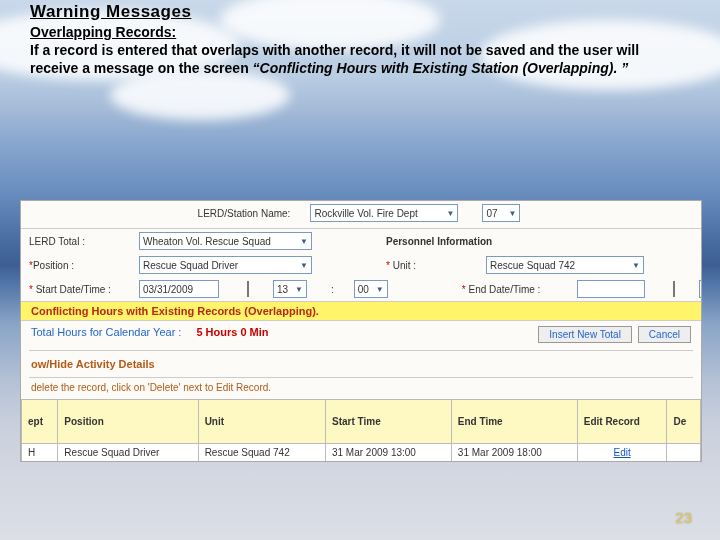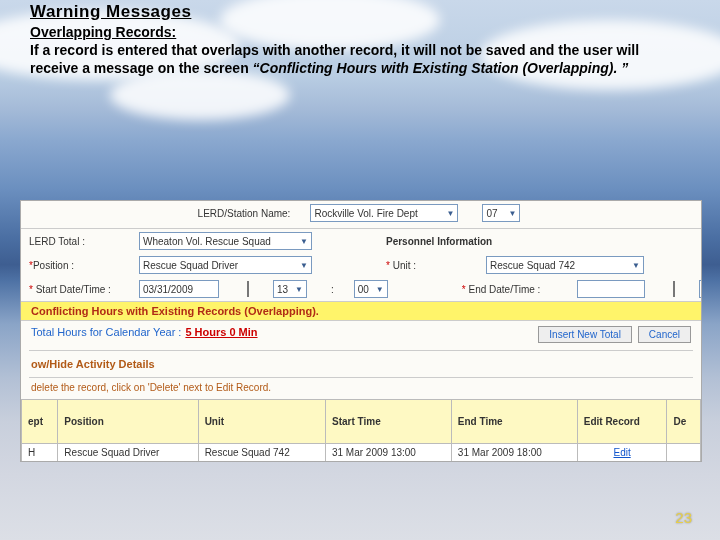--- a/index.html
+++ b/index.html
@@ -42,21 +42,21 @@
   .caret{margin-left:6px;color:#3a5d8f;font-size:8px;}
   .btn{
     border:1px solid #999;background:#eee;padding:2px 10px;font-size:10px;display:inline-flex;align-items:center;
     margin-left:6px;
   }
   .topline{justify-content:center;border-bottom:1px solid #ccc;padding-bottom:6px;}
   .hr{height:1px;background:#ccc;margin:2px 8px;}
   .indreq{color:#c00;padding:2px 10px;font-size:10px;}
   .warnbar{background:#fff46a;color:#b02b16;font-weight:bold;font-size:11px;padding:3px 10px;border-top:1px solid #ccc;border-bottom:1px solid #ccc;}
   .totalbar{color:#26c;font-size:11px;padding:5px 10px;display:flex;align-items:flex-start;}
-  .totalbar .val{color:#c00;font-weight:bold;margin-left:4px;text-decoration:underline;}
+  .totalbar .val{color:#c00;font-weight:bold;margin-left:15px;}
   .totalbar .right{margin-left:auto;display:flex;}
   .sectionhdr{padding:5px 10px;color:#b25a17;font-weight:bold;font-size:11px;}
   .helptext{padding:2px 10px 6px 10px;color:#b25a17;font-size:10px;}
   table{width:100%;border-collapse:collapse;font-size:10px;}
   th{background:#fef9c3;border:1px solid #bbb;padding:16px 6px;font-weight:bold;text-align:left;}
   td{border:1px solid #bbb;padding:3px 6px;background:#fff;}
   .editlink{color:#15c;text-decoration:underline;text-align:center;}
   .calicon{display:inline-block;width:14px;height:14px;border:1px solid #777;background:
     linear-gradient(#c33,#c33) 0 0/100% 4px no-repeat,#fff;margin:0 4px;vertical-align:middle;}
 

